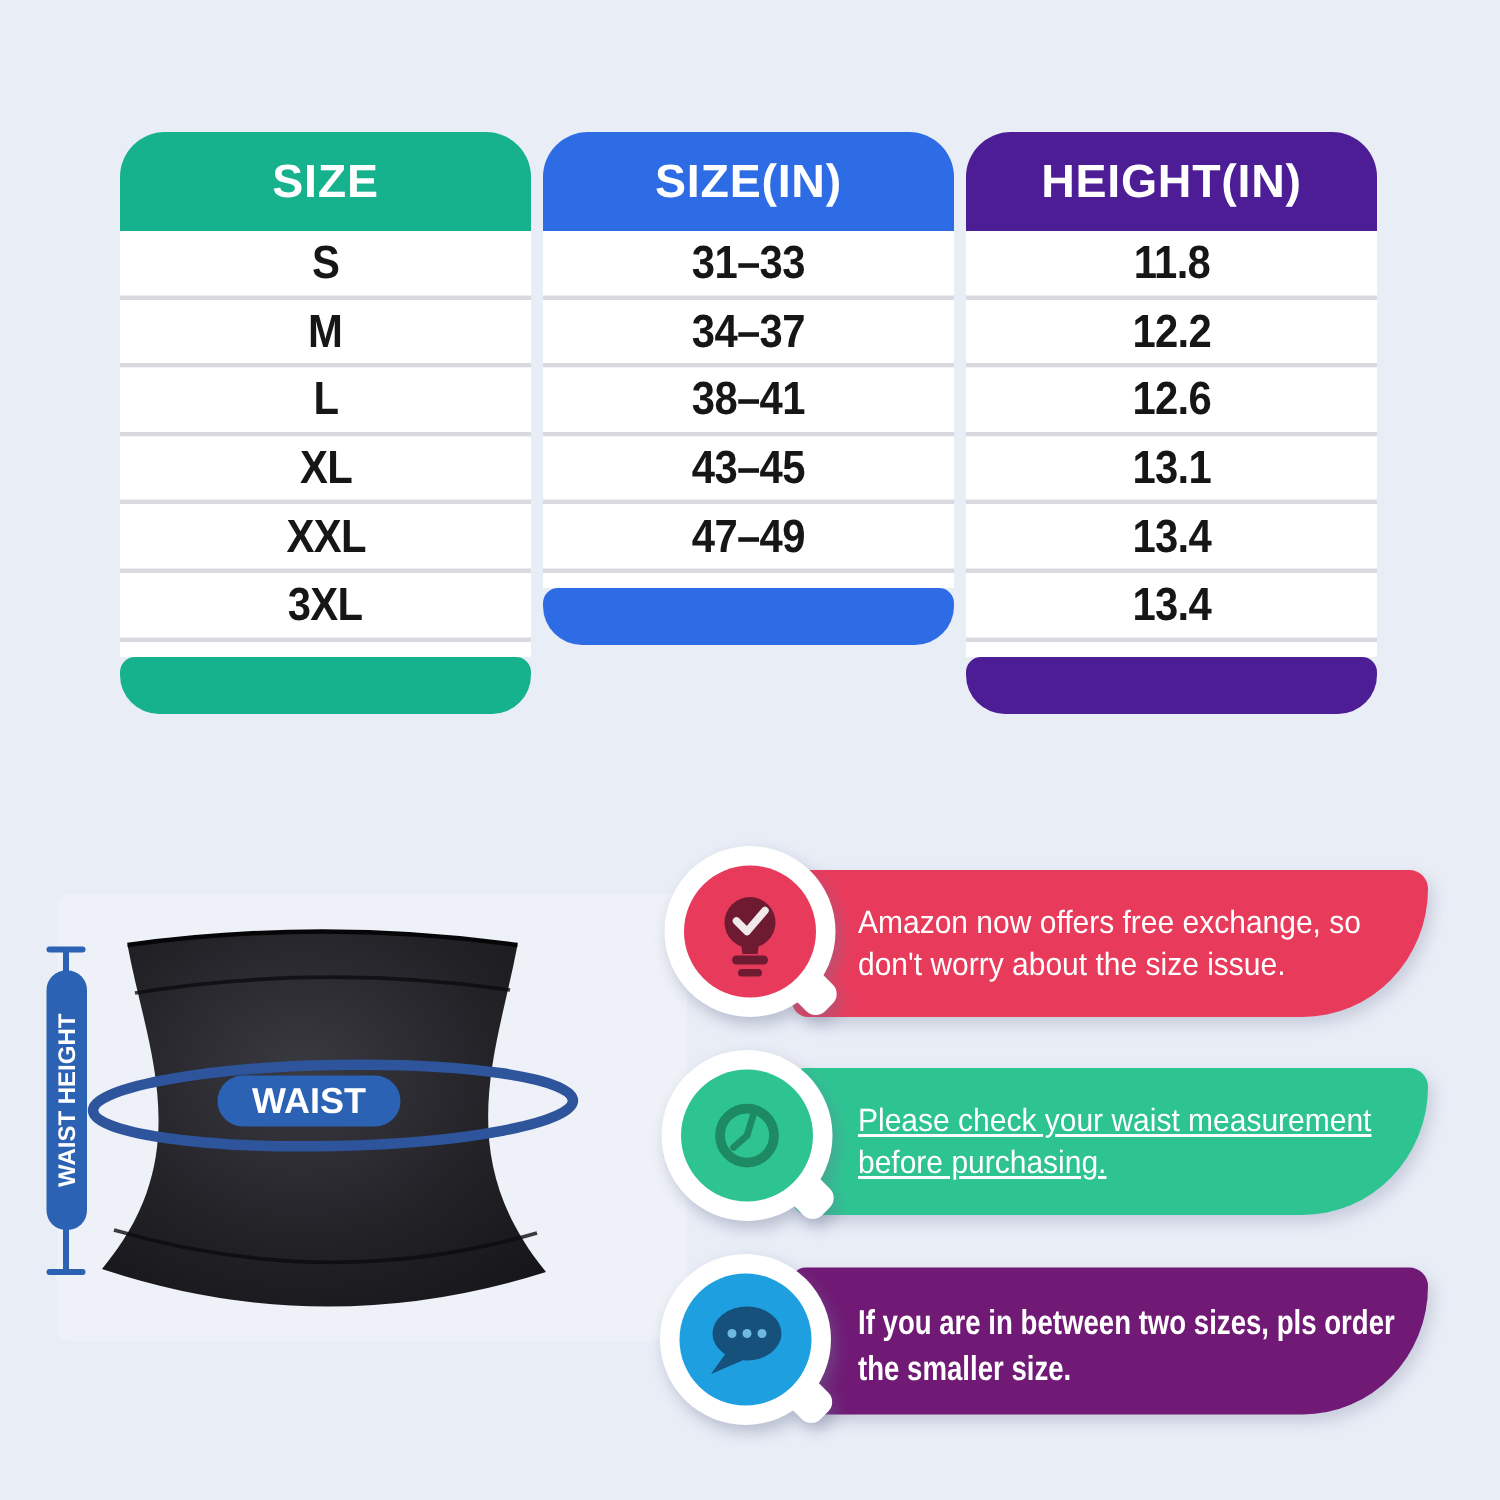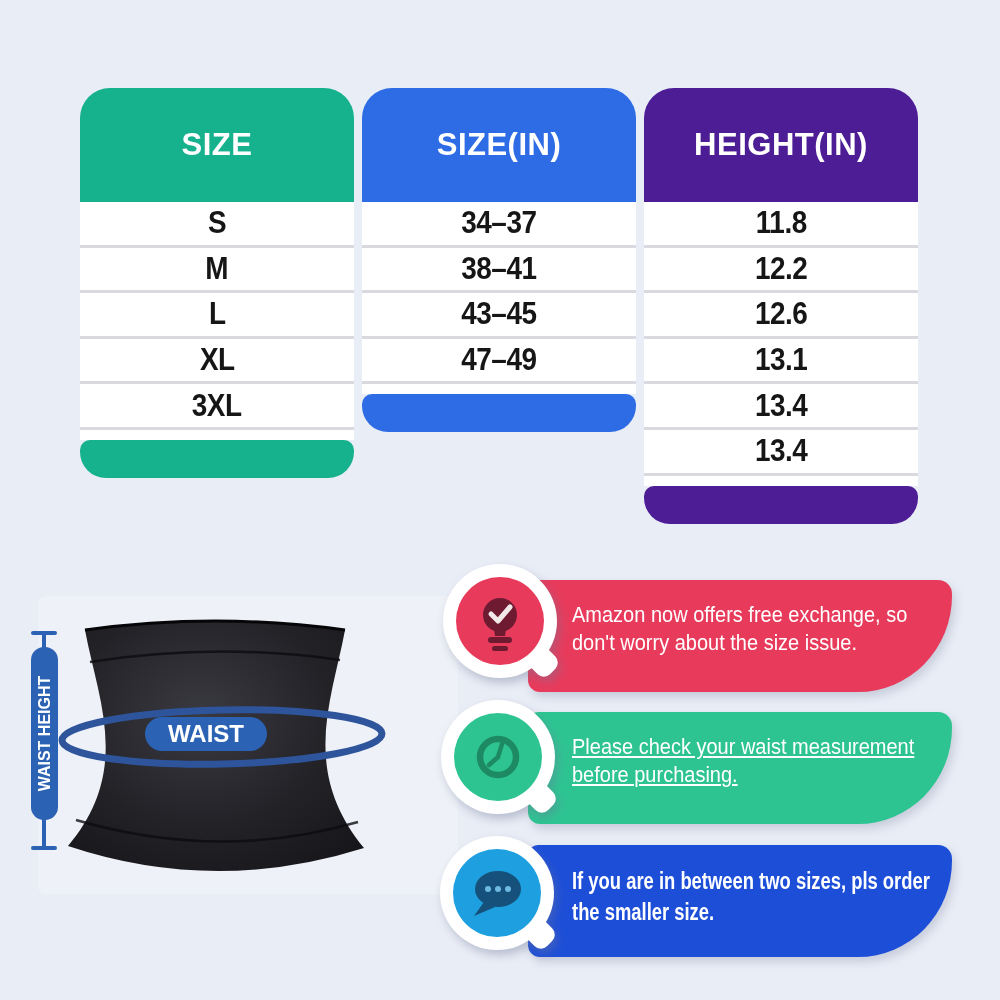--- a/index.html
+++ b/index.html
@@ -9,48 +9,48 @@
     background: #e9edf6; overflow: hidden;
   }
 
   
   .size-table {
     position: absolute; left: 80px; top: 88px; width: 838px;
     display: grid; grid-template-columns: 1fr 1fr 1fr; column-gap: 8px;
   }
   .col { display: flex; flex-direction: column; }
   .col-header {
-    height: 114px; border-radius: 30px 30px 0 0;
+    height: 66px; border-radius: 30px 30px 0 0;
     display: flex; align-items: center; justify-content: center;
     color: #fff; font-size: 31px; font-weight: bold; letter-spacing: .5px;
   }
   .cell {
     box-sizing: border-box; height: 45.6px; background: #fff;
     border-bottom: 3px solid #d9dadf;
     display: flex; align-items: center; justify-content: center;
     font-size: 31px; font-weight: bold; color: #161616;
     transform-origin: center;
   }
   .cell span { display:inline-block; transform: scaleX(.9); letter-spacing: -.5px; }
   .col-spacer { height: 10px; background: #fff; }
   .col-footer { height: 38px; border-radius: 10px 10px 26px 26px; }
   .green  { background: #16b18d; }
   .blue   { background: #2e6ce6; }
   .orange { background: #4c1d95; }
 
   
   .banner {
-    position: absolute; width: 424px; height: 112px;
+    position: absolute; width: 424px; height: 98px;
     border-radius: 10px 14px 94px 12px / 10px 14px 96px 12px;
     filter: drop-shadow(3px 5px 5px rgba(110,120,150,.28));
     color:#fff;
   }
   .banner.red   { background:#e83b5c; }
   .banner.greenc{ background:#2ec492; }
-  .banner.bluec { background:#1d4ed8; }
+  .banner.bluec { background:#701a75; }
   .banner .line {
     margin-left: 44px; white-space: nowrap;
     transform-origin: left center;
   }
   .banner.red .line, .banner.greenc .line {
     font-size: 21.5px; line-height: 28px; transform: scaleX(.93);
   }
   .banner.bluec .line {
     font-size: 23px; line-height: 31px; font-weight: bold; transform: scaleX(.8);
   }
@@ -78,28 +78,34 @@
       <div class="cell">
           <span>M</span>
         </div>
       <div class="cell">
           <span>L</span>
         </div>
       <div class="cell">
           <span>XL</span>
         </div>
       <div class="cell">
+          <span>XXL</span>
+        </div>
+      <div class="cell">
           <span>3XL</span>
         </div>
       <div class="col-spacer"></div>
       <div class="col-footer green"></div>
     </div>
 
     <div class="col">
       <div class="col-header blue">SIZE(IN)</div>
+      <div class="cell">
+          <span>31–33</span>
+        </div>
       <div class="cell">
           <span>34–37</span>
         </div>
       <div class="cell">
           <span>38–41</span>
         </div>
       <div class="cell">
           <span>43–45</span>
         </div>
       <div class="cell">

